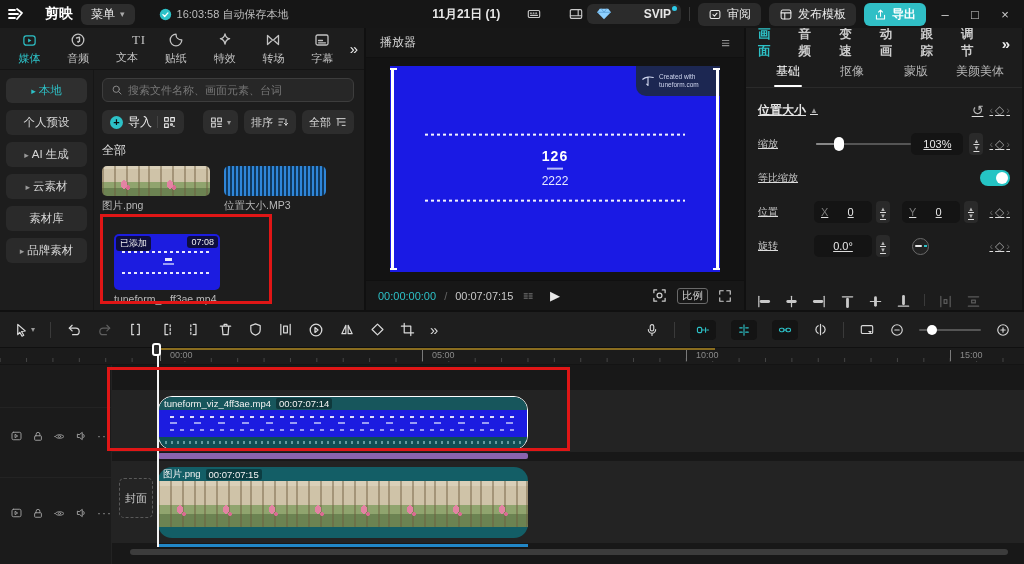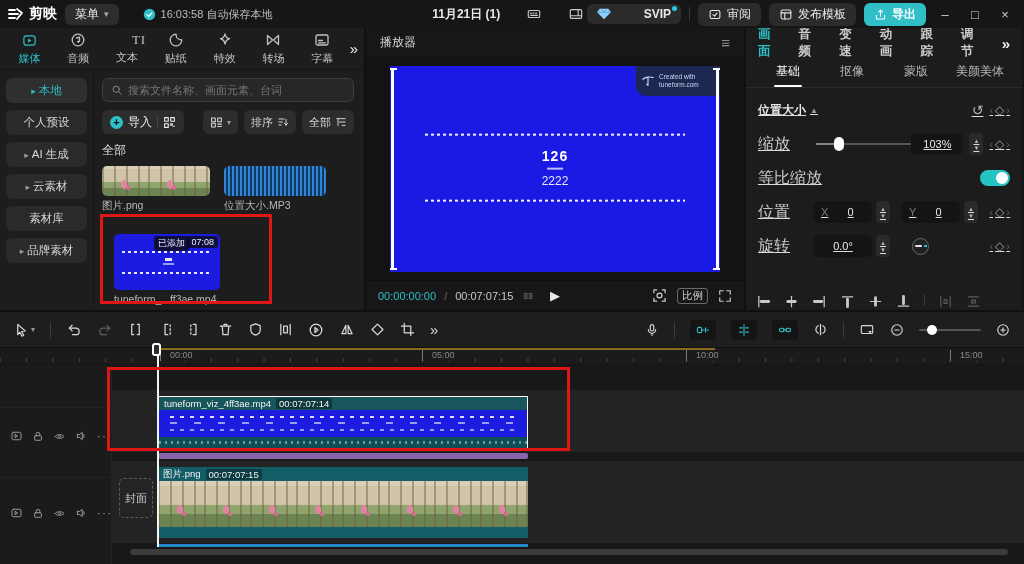--- a/index.html
+++ b/index.html
@@ -4,21 +4,21 @@
 <style>
   * { margin:0; padding:0; box-sizing:border-box; }
   html,body { width:1024px; height:564px; overflow:hidden; background:#141414;
     font-family:"Liberation Sans","DejaVu Sans",sans-serif; color:#ddd; font-size:12px; }
   .app { position:relative; width:1024px; height:564px; background:#141414; }
   svg { display:block; }
   .ic svg { stroke:currentColor; fill:none; stroke-width:1.3; stroke-linecap:round; stroke-linejoin:round; }
 
   
   .titlebar { height:28px; background:#161616; display:flex; align-items:center; padding:0 8px; gap:8px; position:relative; z-index:5;}
-  .logo { display:flex; align-items:center; gap:5px; color:#fff; font-weight:bold; font-size:14px; }
+  .logo { display:flex; align-items:center; gap:21px; color:#fff; font-weight:bold; font-size:14px; }
   .menu-btn { background:#2d2d2d; border-radius:6px; padding:2px 10px; color:#eee; display:flex; gap:5px; align-items:center; font-size:12px;}
   .save-status { display:flex; align-items:center; gap:5px; color:#bdbdbd; font-size:11px; margin-left:16px;}
   .tb-center { position:absolute; left:0; right:0; display:flex; justify-content:center; align-items:center; gap:26px; pointer-events:none;}
   .tb-center > * { pointer-events:auto; }
   .doc-title { color:#e8e8e8; font-size:12px; font-weight:bold;}
   .tb-ic { color:#c9c9c9; display:flex; align-items:center; gap:3px;}
   .tb-right { margin-left:auto; display:flex; align-items:center; gap:8px;}
   .vdiv { width:1px; height:14px; background:#3a3a3a; }
   .tb-btn { background:#2b2b2b; border-radius:6px; padding:3px 10px; display:flex; align-items:center; gap:5px; color:#e8e8e8; font-size:12px; position:relative;}
   .svip-dot { position:absolute; top:2px; right:4px; width:5px; height:5px; border-radius:50%; background:#2dc9e8;}
@@ -57,21 +57,21 @@
   .flower-tile { background-color:#cfc3a8;
     background-image:
       radial-gradient(ellipse 5px 7px at 22px 62%, #e383a3 0 60%, rgba(0,0,0,0) 61%),
       radial-gradient(ellipse 3px 4px at 26px 72%, #d96b92 0 60%, rgba(0,0,0,0) 61%),
       repeating-linear-gradient(90deg, rgba(110,92,62,.45) 0 2px, rgba(0,0,0,0) 2px 12px),
       linear-gradient(180deg, #d9cfb8 0 10%, #cfc3a8 10% 52%, #90a46e 52% 72%, #6c8352 72% 100%);
     background-size:46px 100%,46px 100%,46px 100%,100% 100%;}
   .wave-tile { background-color:#0d2f4e;
     background-image:repeating-linear-gradient(90deg, #2f86d9 0 2px, #10395e 2px 4px);}
   .blue-tile { background:#1c1ce0; }
-  .badge { position:absolute; background:rgba(10,10,10,.75); color:#eee; font-size:9px; padding:1px 4px; border-radius:3px;margin-left:38px;}
+  .badge { position:absolute; background:rgba(10,10,10,.75); color:#eee; font-size:9px; padding:1px 4px; border-radius:3px;}
   .dotline { position:absolute; left:8%; width:84%; height:2px;
     background:repeating-linear-gradient(90deg,#fff 0 3px, rgba(0,0,0,0) 3px 6px); opacity:.9;}
 
   
   .center-panel { width:380px; background:#171717; border-right:2px solid #101010; display:flex; flex-direction:column;}
   .player-header { height:30px; display:flex; align-items:center; padding:0 14px; color:#d8d8d8; border-bottom:1px solid #101010;}
   .player-header .ham { margin-left:auto; color:#8d8d8d; font-size:15px;}
   .canvas-wrap { flex:1; display:flex; align-items:center; justify-content:center; background:#131313; position:relative;}
   .canvas { width:330px; height:206px; background:#1a1ae4; position:relative; overflow:hidden;}
   .wm { position:absolute; top:0; right:0; width:84px; height:30px; background:#1c2752; border-bottom-left-radius:10px; display:flex; align-items:center; gap:4px; padding:3px 5px;}
@@ -98,21 +98,21 @@
   .right-panel { width:276px; background:#1c1c1c; display:flex; flex-direction:column;}
   .rtabs { height:30px; display:flex; align-items:center; padding:0 12px; gap:17px; color:#cdcdcd; font-size:12.5px; font-weight:bold;}
   .rtab.sel { color:#2dc1c7;}
   .rtabs .tab-more { margin-left:auto; }
   .subtabs { height:30px; display:flex; align-items:flex-end; padding:0 10px; gap:0; border-bottom:1px solid #2a2a2a;}
   .subtab { flex:1; text-align:center; color:#b5b5b5; font-size:12px; padding-bottom:7px; position:relative;}
   .subtab.sel { color:#fff;}
   .subtab.sel::after { content:""; position:absolute; left:28%; right:28%; bottom:0; height:2px; background:#fff; border-radius:2px;}
   .panel-body { flex:1; padding:10px 12px 0 12px; position:relative; overflow:hidden;}
   .prow { display:flex; align-items:center; height:24px; margin-bottom:10px;text-decoration:underline;}
-  .plabel { width:56px; color:#c9c9c9; font-size:16px;}
+  .plabel { width:56px; color:#c9c9c9; font-size:10px;}
   .sec-title { color:#e6e6e6; font-weight:bold; font-size:12px;}
   .collapse-arr { color:#9a9a9a; font-size:8px; margin-left:4px;}
   .row-right { margin-left:auto; display:flex; align-items:center; gap:6px;}
   .reset-ic { color:#b5b5b5; font-size:14px;}
   .kf { display:flex; align-items:center; gap:2px; color:#606060; font-size:11px;}
   .kf .d { color:#9a9a9a; font-size:12px;}
   .slider { position:relative; width:96px; height:14px; margin-left:2px;}
   .slider .track { position:absolute; top:6px; left:0; right:0; height:2px; background:#555; border-radius:2px;}
   .slider .fill { position:absolute; top:6px; left:0; width:22px; height:2px; background:#888; border-radius:2px;}
   .slider .hnd { position:absolute; top:0; left:18px; width:10px; height:14px; background:#fff; border-radius:5px;}
@@ -148,21 +148,21 @@
     background-size:26.4px 4px; background-repeat:repeat-x; background-position:158px 10px;}
   .rlabel { position:absolute; top:2px; color:#8a8a8a; font-size:9px; border-left:1px solid #7a7a7a; padding-left:9px; line-height:11px; background:#1b1b1b;}
   .amber { position:absolute; top:0px; left:158px; width:557px; height:2px; background:#8a6d1f;}
   .playhead-line { position:absolute; left:157px; top:0; width:1.5px; height:199px; background:#f2f2f2; z-index:30;}
   .playhead-head { position:absolute; left:152px; top:-5px; width:9px; height:13px; border:2px solid #fff; border-radius:3px; background:#2b2b2b; z-index:31;}
   .track-headers { position:absolute; left:0; top:17px; width:112px; bottom:0; background:#1b1b1b; border-right:1px solid #232323;}
   .th-group { position:absolute; left:10px; right:6px; display:flex; align-items:center; gap:9px; color:#9c9c9c;}
   .th-sep { position:absolute; left:0; right:0; height:1px; background:#232323;}
   .lane { position:absolute; left:112px; right:0; background:#232323;}
   .cover-btn { position:absolute; left:119px; top:130px; width:34px; height:40px; border:1px dashed #5a5a5a; border-radius:5px; background:#242424; color:#cdcdcd; font-size:11px; display:flex; align-items:center; justify-content:center; z-index:3;}
-  .clip { position:absolute; left:158px; width:370px; border-radius:0; overflow:hidden; z-index:2;}
+  .clip { position:absolute; left:158px; width:370px; border-radius:14px; overflow:hidden; z-index:2;}
   .clip-head { height:13px; background:#17565c; display:flex; align-items:center; gap:5px; padding:0 5px; color:#f2f2f2; font-size:9.5px; white-space:nowrap;}
   .clip-dur { background:rgba(0,0,0,.35); border-radius:2px; padding:0 3px;}
   .clip1 { top:48px; height:54px; border:1.5px solid #fff;}
   .clip1-body { height:27px; background:#1c1ce0; position:relative;}
   .sq { position:absolute; left:3%; width:94%; height:2px; opacity:.85;
     background:repeating-linear-gradient(90deg,#fff 0 4px, rgba(0,0,0,0) 4px 10px);}
   .sq2 { background:repeating-linear-gradient(90deg,#cfd4ff 0 7px, rgba(0,0,0,0) 7px 24px); opacity:.7;}
   .clip1-foot { height:11px; background:#0f4e54;
     background-image:repeating-linear-gradient(90deg, rgba(180,230,235,.5) 0 2px, rgba(0,0,0,0) 2px 6px);
     background-size:100% 3px; background-repeat:no-repeat; background-position:0 4px;}

